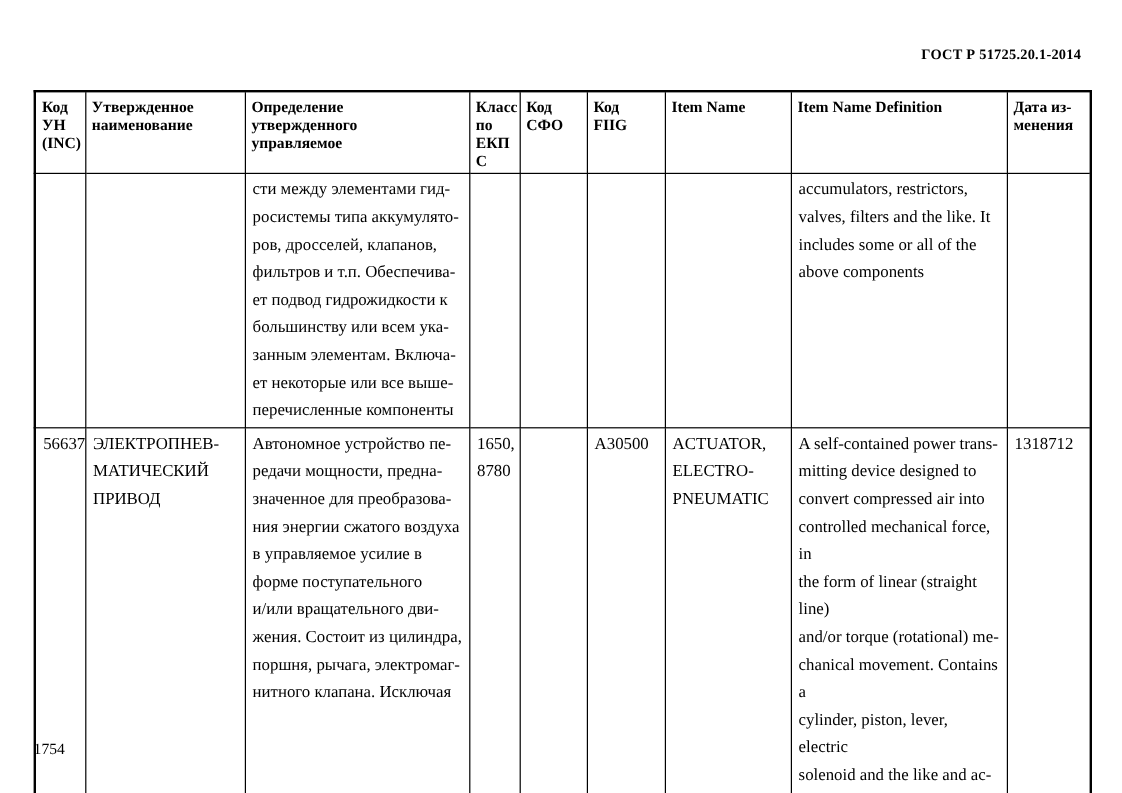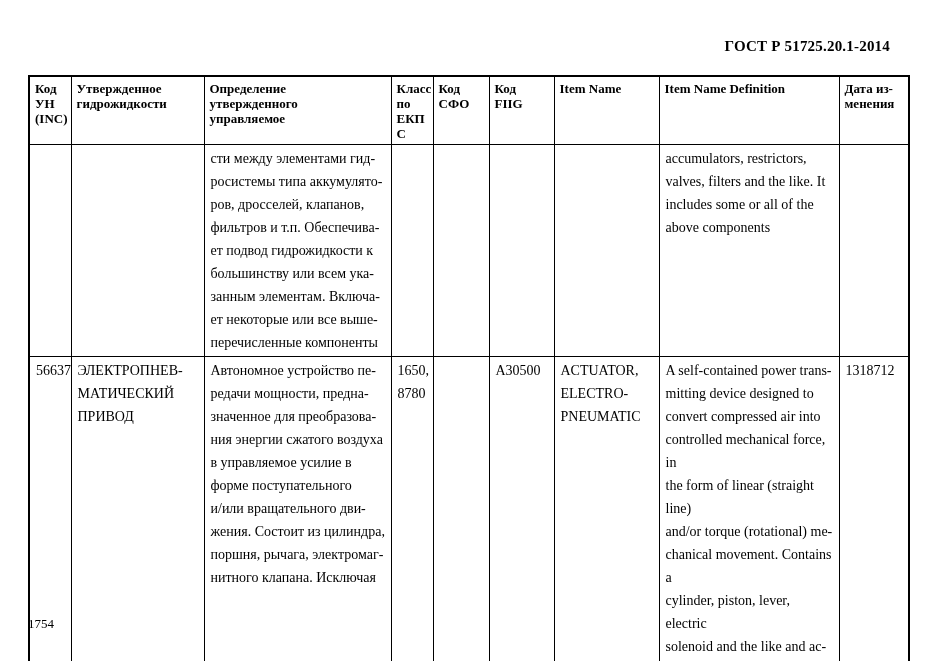--- a/index.html
+++ b/index.html
@@ -8,22 +8,22 @@
     height: 661px;
     background: #ffffff;
     font-family: "Liberation Serif", "DejaVu Serif", serif;
     color: #000;
     position: relative;
     overflow: hidden;
   }
   .doc-header {
     position: absolute;
     top: 38px;
-    right: 45px;
-    font-size: 15px;
+    right: 34px;
+    font-size: 12px;
     font-weight: bold;
     letter-spacing: 0.2px;
   }
   table.gost-table {
     position: absolute;
     left: 28px;
     top: 75px;
     width: 880px;
     border-collapse: collapse;
     table-layout: fixed;
@@ -85,21 +85,21 @@
       <col class="c7">
       <col class="c8">
       <col class="c9">
   </colgroup>
   <thead>
     <tr>
       <th>Код
 УН
 (INC)</th>
       <th>Утвержденное
-гидрожидкости</th>
+наименование</th>
       <th>Определение
 утвержденного
 управляемое</th>
       <th>Класс
 по
 ЕКП
 С</th>
       <th>Код
 СФО</th>
       <th>Код

